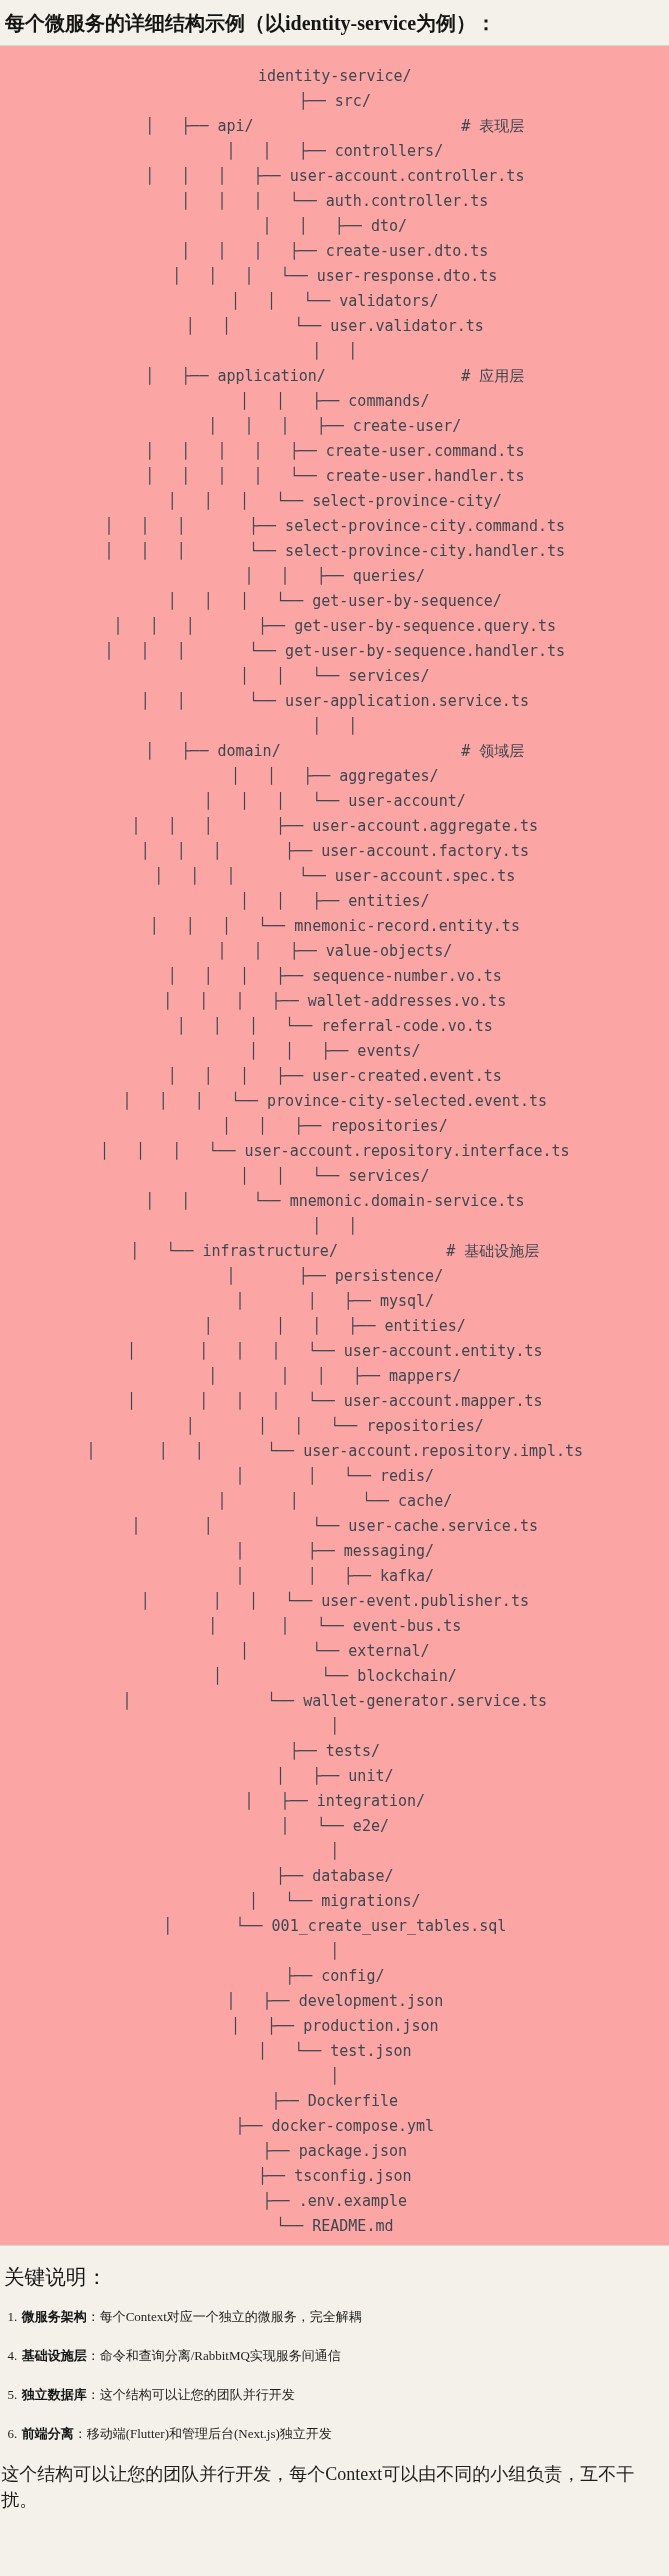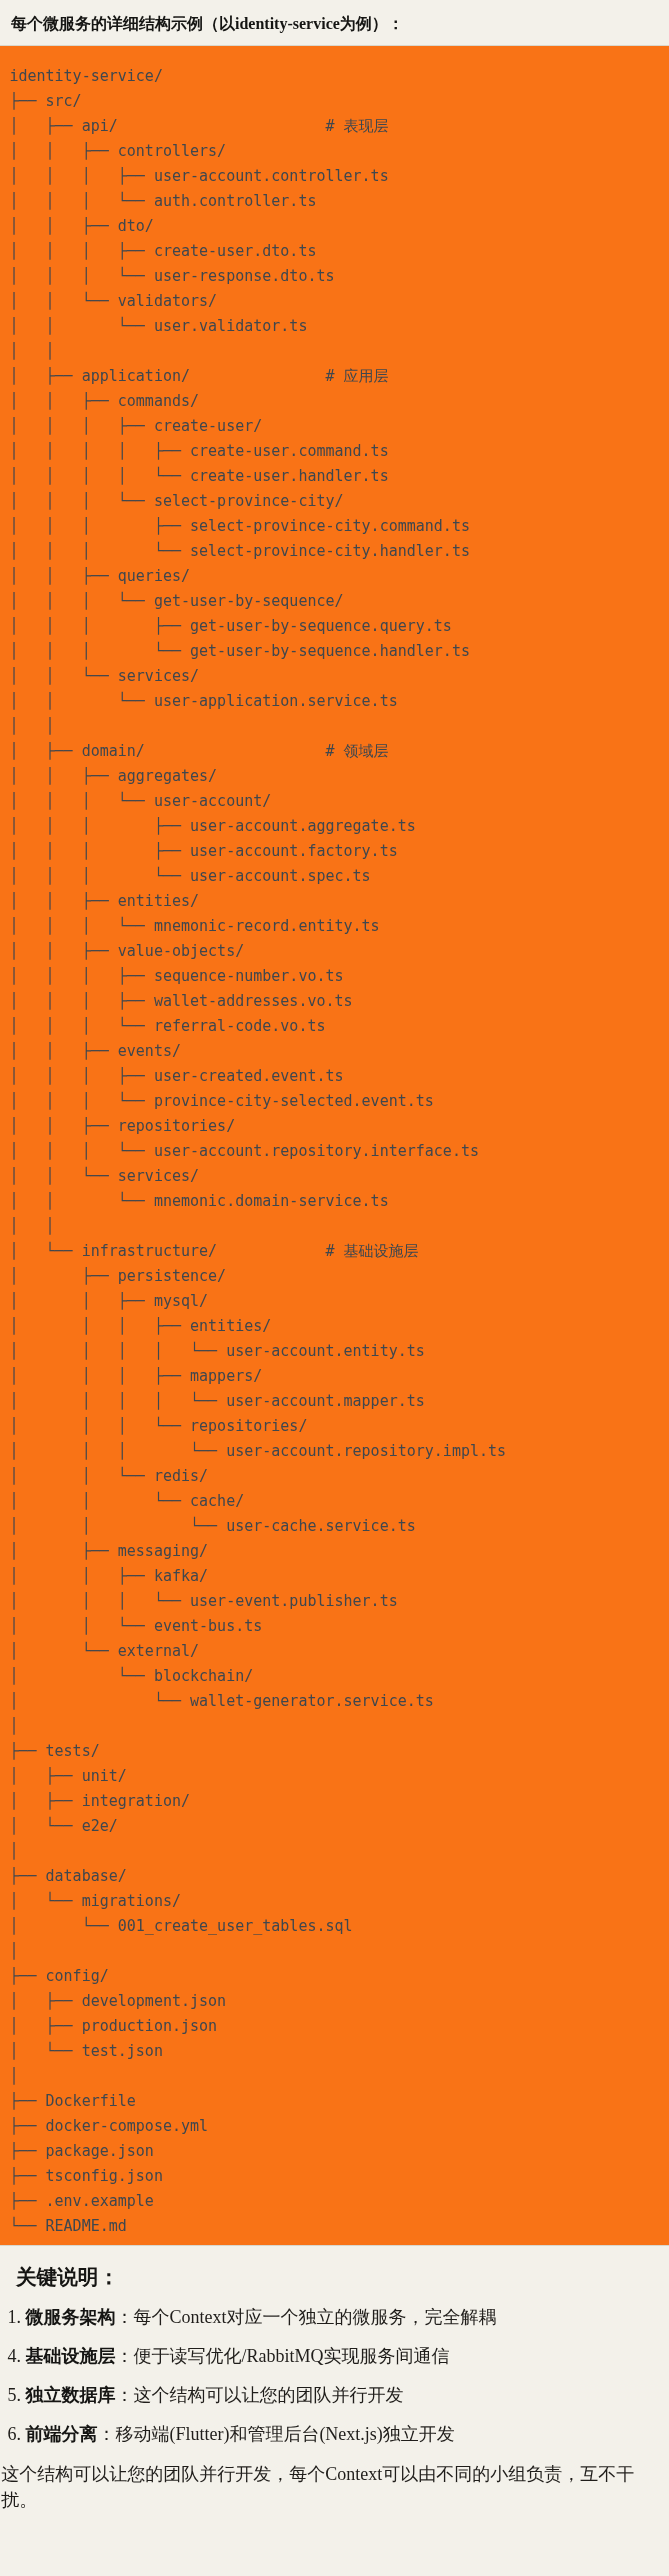--- a/index.html
+++ b/index.html
@@ -7,59 +7,60 @@
   body {
     width: 669px;
     height: 2576px;
     overflow: hidden;
     background: #f3f1ea;
     color: #1b1a17;
     font-family: "Liberation Serif", "DejaVu Serif", serif;
   }
   .page-title {
     margin: 0;
-    padding: 10px 5px 0 11px;
+    padding: 10px 5px 0 5px;
     font-family: "Liberation Serif", "DejaVu Serif", serif;
-    font-size: 16px;
+    font-size: 20px;
     line-height: 27.5px;
     font-weight: 700;
     color: #151513;
   }
   .code-block {
     margin-top: 7.5px;
-    background: #f97316;
+    background: #fca5a5;
     border-top: 0.6px solid #d9d7cd;
     border-bottom: 0.6px solid #d9d7cd;
     width: 669px;
+    text-align: center;
   }
   pre.tree {
     margin: 0;
     padding: 17.5px 8.8px 6.3px 9.4px;
     font-family: "DejaVu Sans Mono", "Liberation Mono", monospace;
     font-size: 15px;
     line-height: 25px;
     color: #3f474e;
     white-space: pre;
   }
   .notes-heading {
     margin: 0;
-    padding: 19px 5px 0 16px;
+    padding: 19px 5px 0 4px;
     font-family: "Liberation Serif", "DejaVu Serif", serif;
     font-size: 20.6px;
     line-height: 25px;
-    font-weight: 700;
+    font-weight: 400;
     color: #151513;
   }
   ol.notes-list {
     list-style: none;
     margin: 13.8px 0 0 0;
     padding: 0 0 0 7.5px;
   }
   ol.notes-list li {
-    font-size: 18px;
+    font-size: 13px;
     line-height: 26px;
     margin-bottom: 13px;
     color: #201e1b;
   }
   ol.notes-list li .num { margin-right: 4.4px; }
   ol.notes-list li strong { font-weight: 700; color: #151513; }
   p.closing {
     margin: 14.4px 0 0 0;
     padding: 0 1.3px;
     font-size: 18px;
@@ -165,21 +166,21 @@
 <div class="notes">
   <h2 class="notes-heading">关键说明：</h2>
   <ol class="notes-list">
   <li>
     <span class="num">1.</span><strong>微服务架构</strong><span class="sep">：</span><span class="txt">每个Context对应一个独立的微服务，完全解耦</span>
   </li>
 
 
 
   <li>
-    <span class="num">4.</span><strong>基础设施层</strong><span class="sep">：</span><span class="txt">便于读写优化/RabbitMQ实现服务间通信</span>
+    <span class="num">4.</span><strong>基础设施层</strong><span class="sep">：</span><span class="txt">命令和查询分离/RabbitMQ实现服务间通信</span>
   </li>
 
   <li>
     <span class="num">5.</span><strong>独立数据库</strong><span class="sep">：</span><span class="txt">这个结构可以让您的团队并行开发</span>
   </li>
 
   <li>
     <span class="num">6.</span><strong>前端分离</strong><span class="sep">：</span><span class="txt">移动端(Flutter)和管理后台(Next.js)独立开发</span>
   </li>
 </ol>

